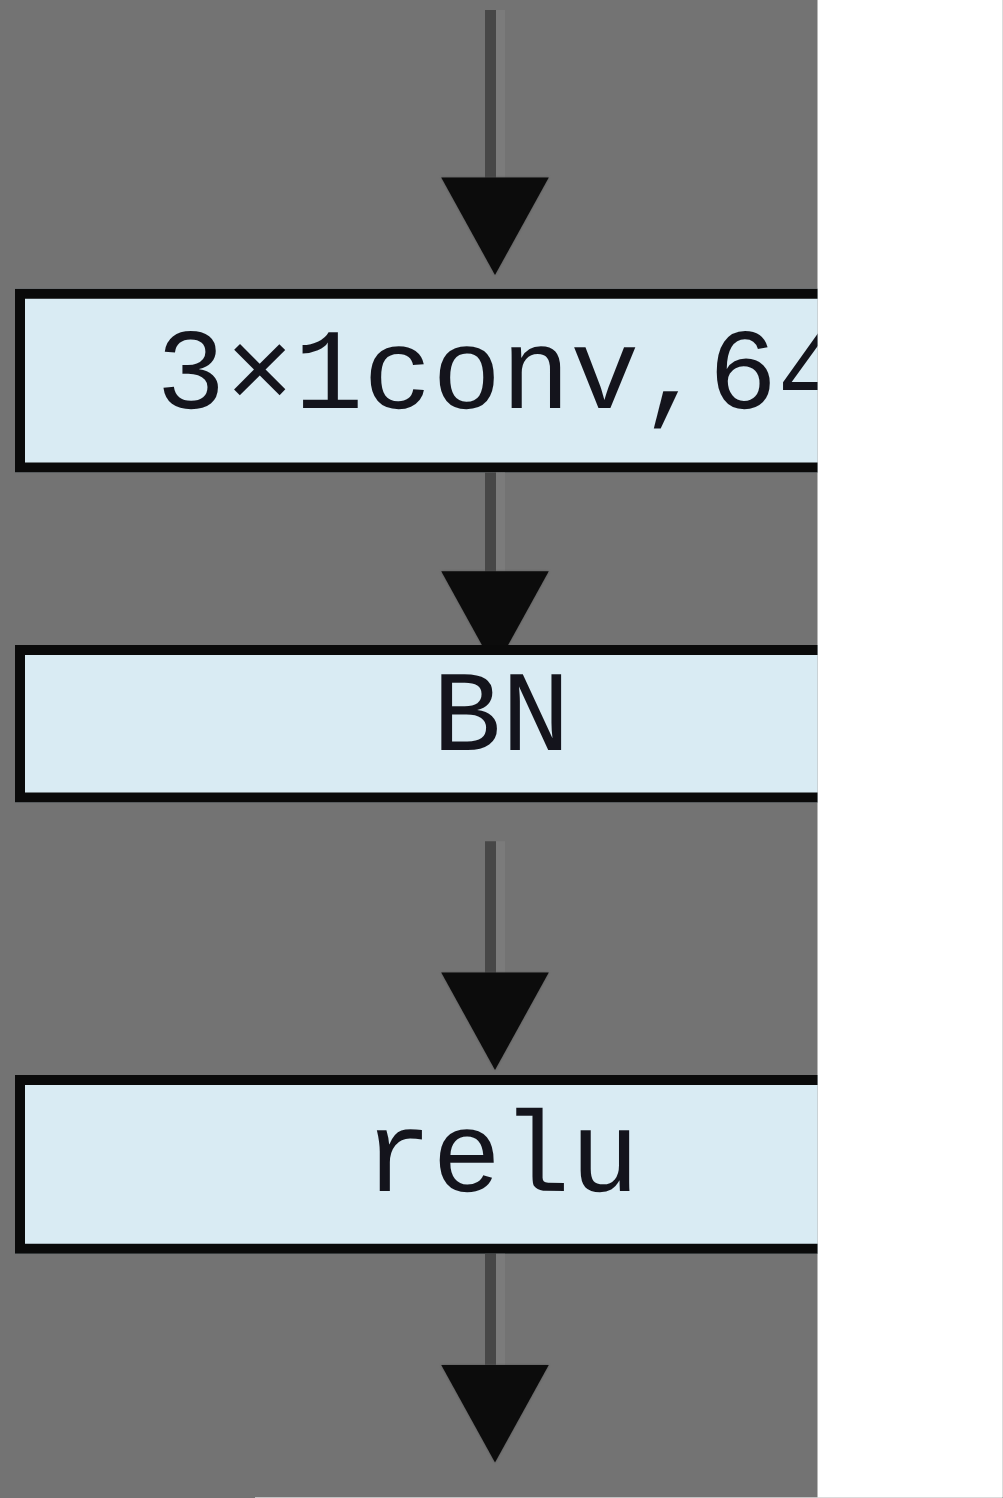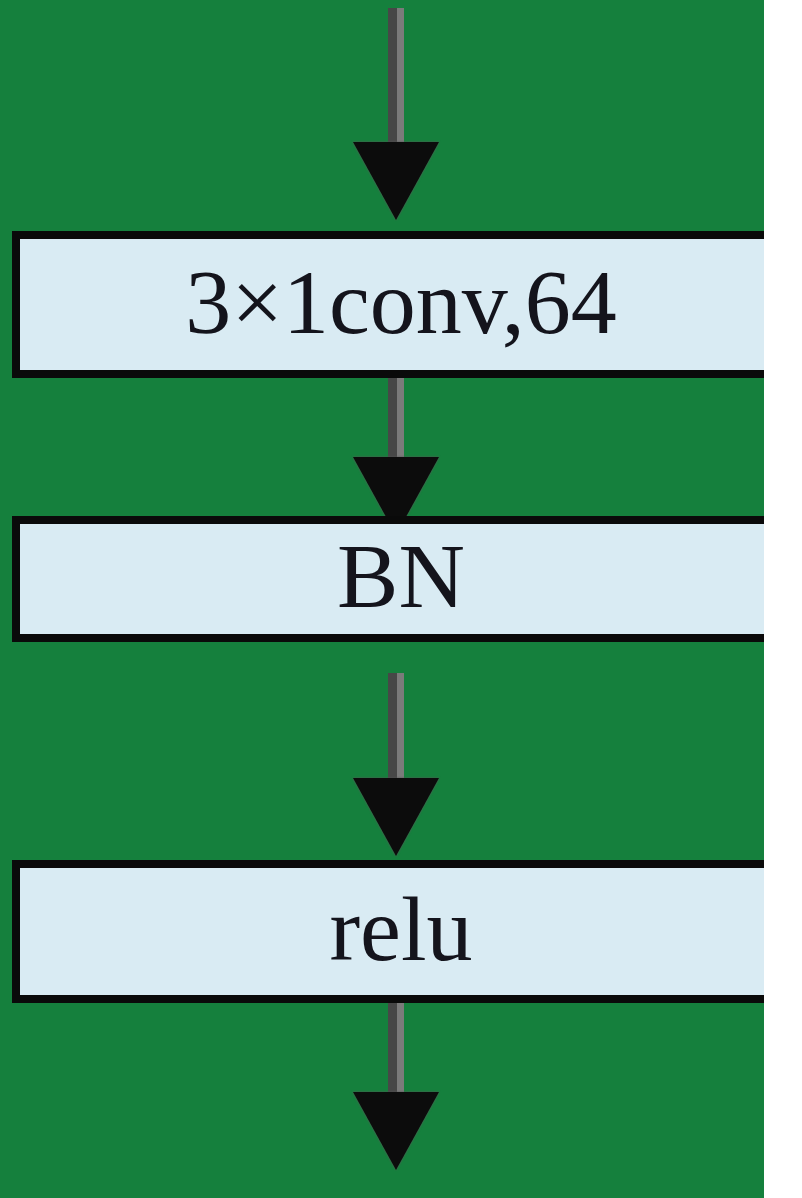--- a/index.html
+++ b/index.html
@@ -2,25 +2,25 @@
 <html><head>
 <meta charset="utf-8">
 <style>
   html, body {
     margin: 0;
     padding: 0;
     background: #ffffff;
   }
   .canvas {
     position: relative;
-    width: 764px;
+    width: 654px;
     height: 1198px;
-    background: #15803d;
+    background: #737373;
     overflow: hidden;
-    font-family: Liberation Serif, serif;
+    font-family: Liberation Mono, monospace;
   }
   .node {
     position: absolute;
     left: 12px;
     width: 778px;
     box-sizing: border-box;
     border: 8px solid #0a0a0a;
     background: #d9ebf3;
     display: flex;
     align-items: center;

